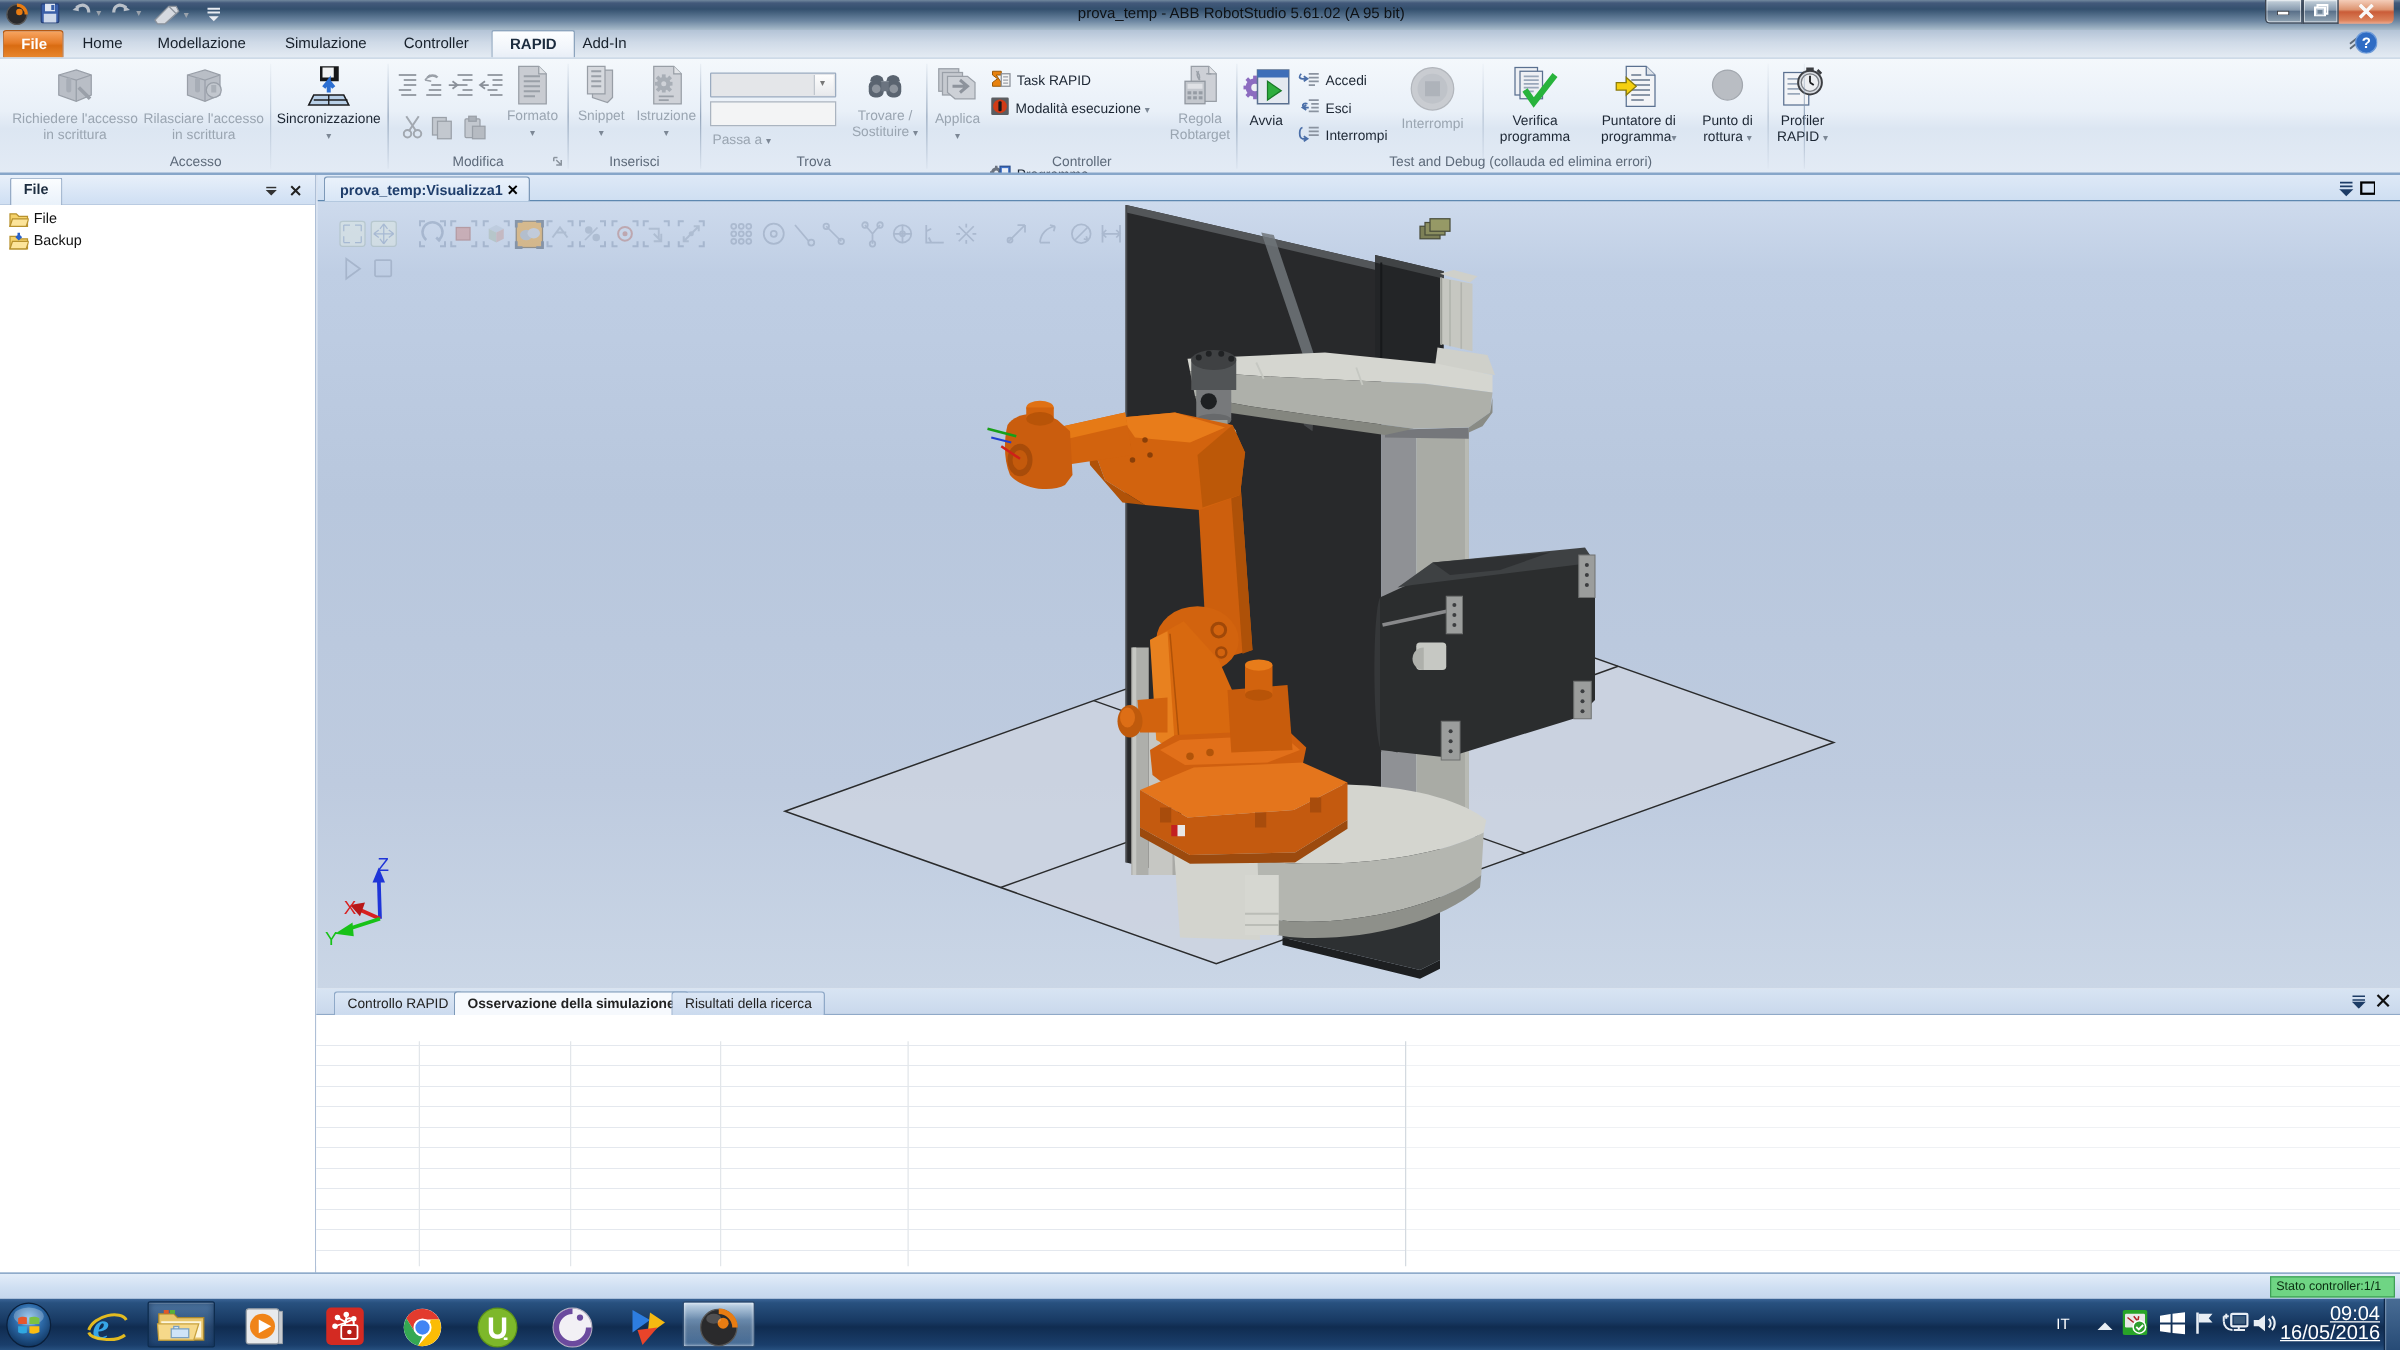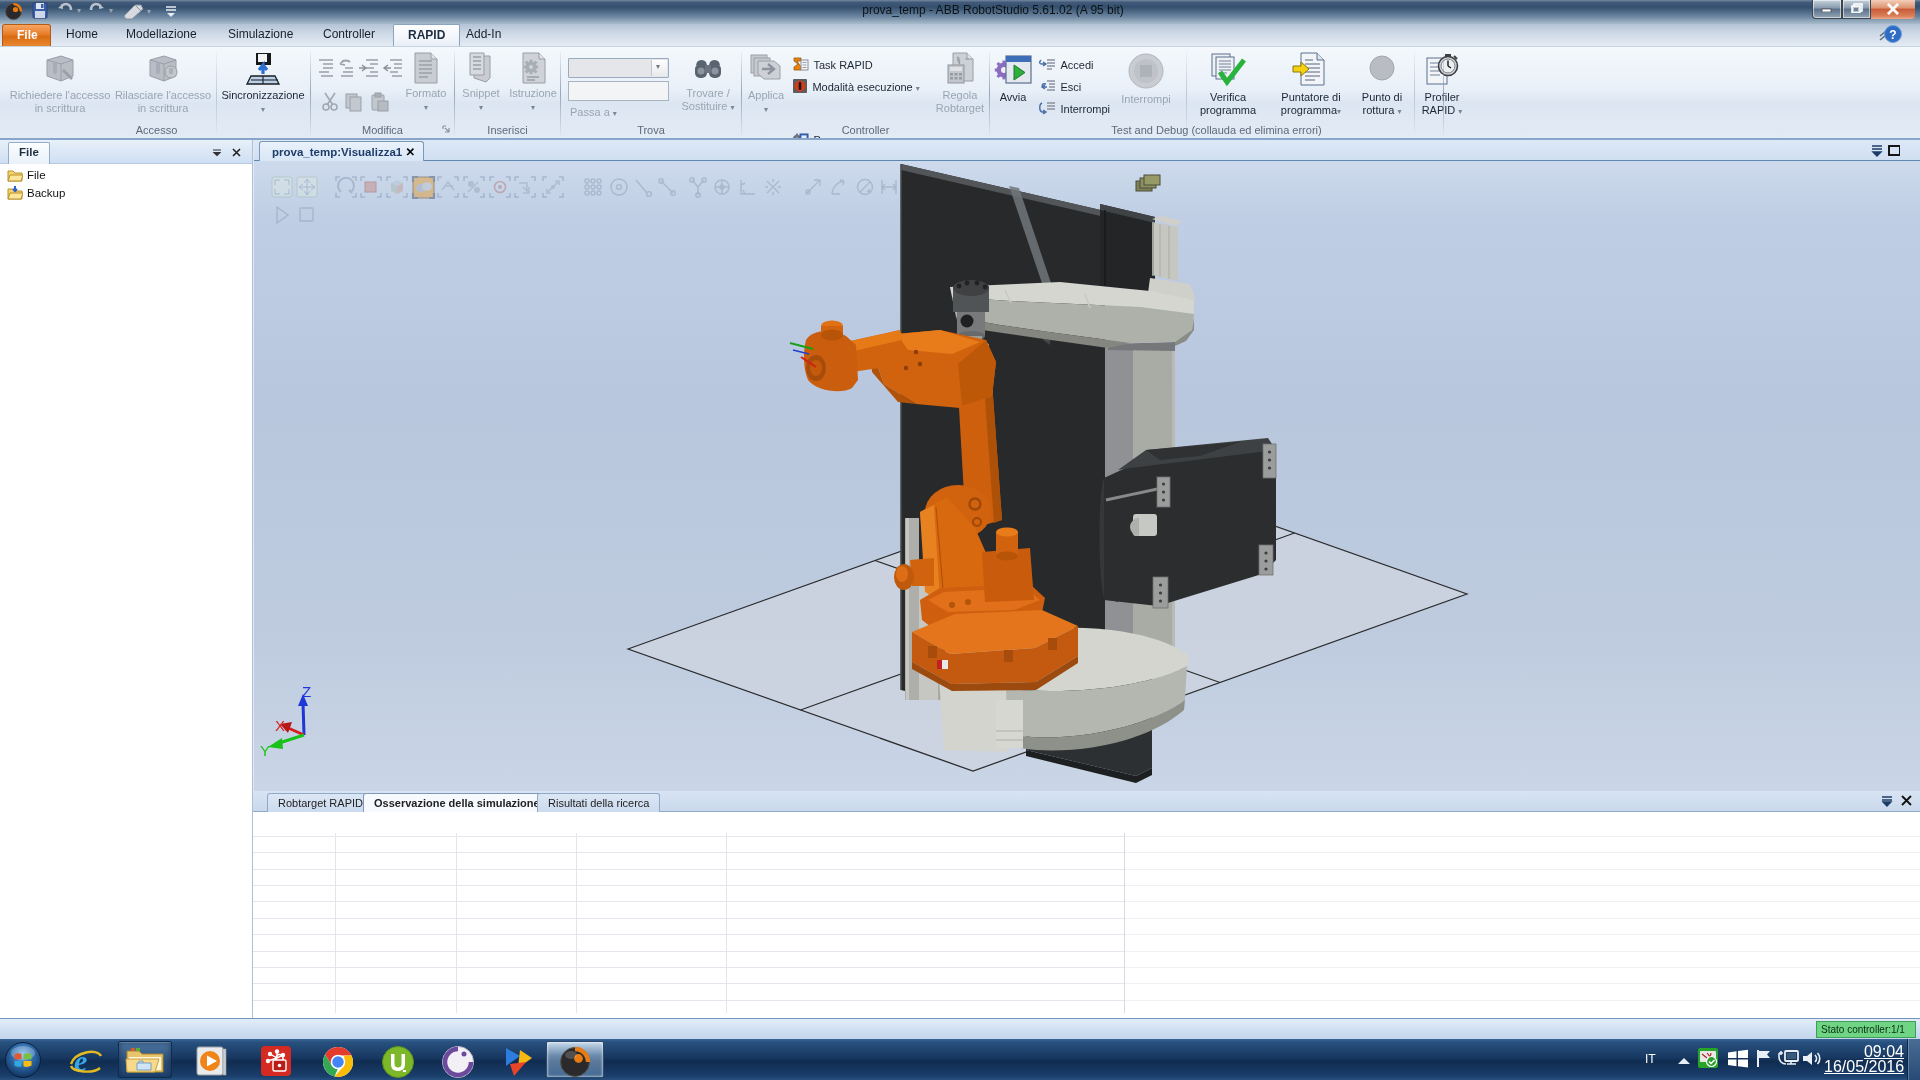--- a/index.html
+++ b/index.html
@@ -765,21 +765,21 @@
       <polygon points="280,724 292,722 288,733" fill="#b81717"></polygon>
       <polygon points="268,747 282,738 283,749" fill="#18c218"></polygon>
       <text x="302" y="697" font-size="15" fill="#1f35d8" font-family="Liberation Sans">Z</text>
       <text x="275" y="731" font-size="15" fill="#d81f1f" font-family="Liberation Sans">X</text>
       <text x="260" y="756" font-size="15" fill="#18c218" font-family="Liberation Sans">Y</text>
     </svg>
   </div>
 
   <div id="bottompanel" class="abs">
     <div id="bp-tabs">
-      <div class="bptab" style="left:14px">Robtarget RAPID</div>
+      <div class="bptab" style="left:14px">Controllo RAPID</div>
       <div class="bptab active" style="left:110px">Osservazione della simulazione</div>
       <div class="bptab" style="left:284px">Risultati della ricerca</div>
     </div>
     <div id="bp-grid"></div>
     <div id="bp-grid2"></div>
     <div class="abs" style="left:82px; top:42px; width:1px; height:180px; background:#e2e6ea;"></div>
     <div class="abs" style="left:203px; top:42px; width:1px; height:180px; background:#e2e6ea;"></div>
     <div class="abs" style="left:323px; top:42px; width:1px; height:180px; background:#e2e6ea;"></div>
     <div class="abs" style="left:473px; top:42px; width:1px; height:180px; background:#e2e6ea;"></div>
     <div class="abs" style="left:871px; top:42px; width:1px; height:180px; background:#d4dae0;"></div>

